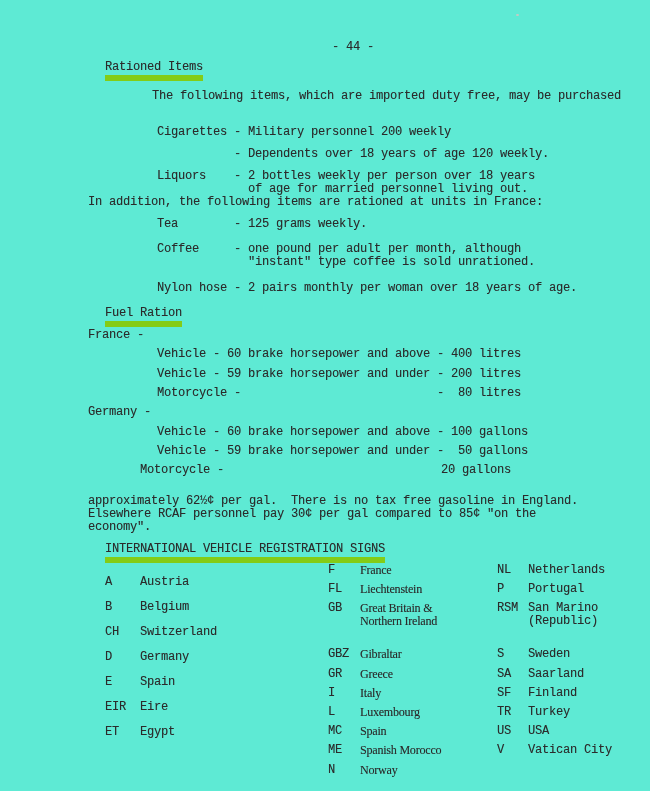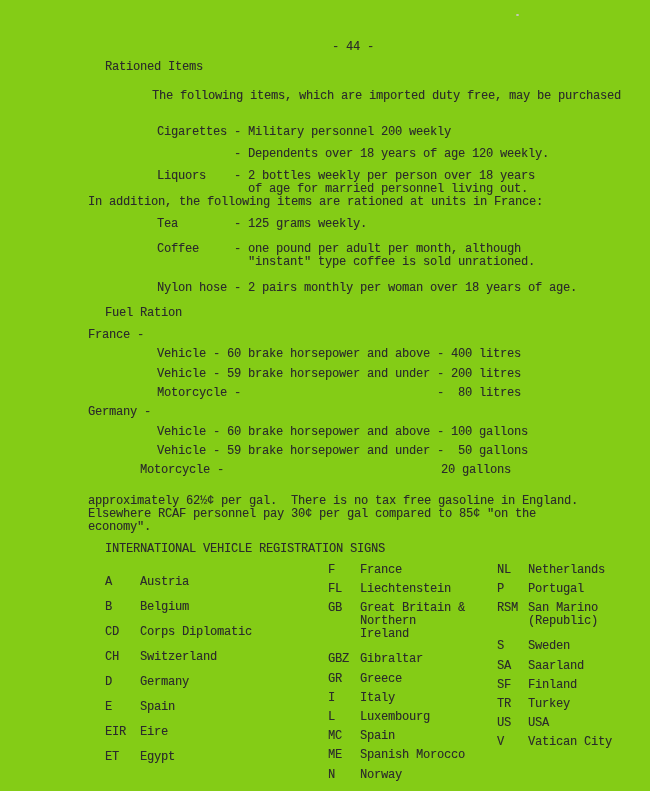--- a/index.html
+++ b/index.html
@@ -1,38 +1,38 @@
 <!DOCTYPE html>
 <html><head>
 <meta charset="utf-8">
 <style>
   html, body { margin: 0; padding: 0; background: #e8e8e4; }
   .page {
     position: relative;
     width: 650px;
     height: 791px;
-    background: #84cc16;
+    background: #5eead4;
     font-family: "Liberation Mono", "DejaVu Sans Mono", monospace;
     font-size: 12px;
     letter-spacing: -0.2px;
     color: #2b2b2b;
     overflow: hidden;
     text-shadow: 0.2px 0.2px 0.3px rgba(43,43,43,0.35);
   }
   .ln { position: absolute; line-height: 13px; white-space: pre; }
-  .heading { border-bottom: 4px solid #84cc16; padding-bottom: 20px; }
+  .heading { border-bottom: 6px solid #84cc16; padding-bottom: 1px; }
   .lab { position: absolute; left: 0; top: 0; text-align: center; }
   .val { position: absolute; left: 77px; top: 0; }
   .tcol { position: absolute; }
   .t-entry { position: relative; margin-bottom: 6.2px; }
-  .t-entry.two-line { margin-bottom: 12px; }
+  .t-entry.two-line { margin-bottom: 20px; }
   .t-code { position: absolute; left: 0; top: 0; line-height: 13px; }
   .t-name { display: block; line-height: 13px; white-space: normal; }
   .tcol1 .t-name { padding-left: 35px; width: 130px; margin-top: 12px; }
-  .tcol2 .t-name { padding-left: 32px; width: 112px; }
+  .tcol2 .t-name { padding-left: 32px; width: 112px; font-family: Liberation Serif, serif; }
   .tcol3 .t-name { padding-left: 31px; width: 90px; font-family: Liberation Mono, monospace; }
   .speck { position: absolute; left: 516px; top: 14px; width: 3px; height: 2px; background: #c9c9c3; border-radius: 50%; }
 </style>
 </head>
 <body>
 
 <div class="page">
   <div class="speck"></div>
 
   <div class="ln" style="left:332px; top:41px">- 44 -</div>
@@ -98,24 +98,20 @@
   <div class="tcol tcol1" style="left:105px; top:564px">
     <div class="t-entry">
       <span class="t-code">A</span>
       <span class="t-name">Austria</span>
     </div>
     <div class="t-entry">
       <span class="t-code">B</span>
       <span class="t-name">Belgium</span>
     </div>
     <div class="t-entry">
-      <span class="t-code">CD</span>
-      <span class="t-name">Corps Diplomatic</span>
-    </div>
-    <div class="t-entry">
       <span class="t-code">CH</span>
       <span class="t-name">Switzerland</span>
     </div>
     <div class="t-entry">
       <span class="t-code">D</span>
       <span class="t-name">Germany</span>
     </div>
     <div class="t-entry">
       <span class="t-code">E</span>
       <span class="t-name">Spain</span>

